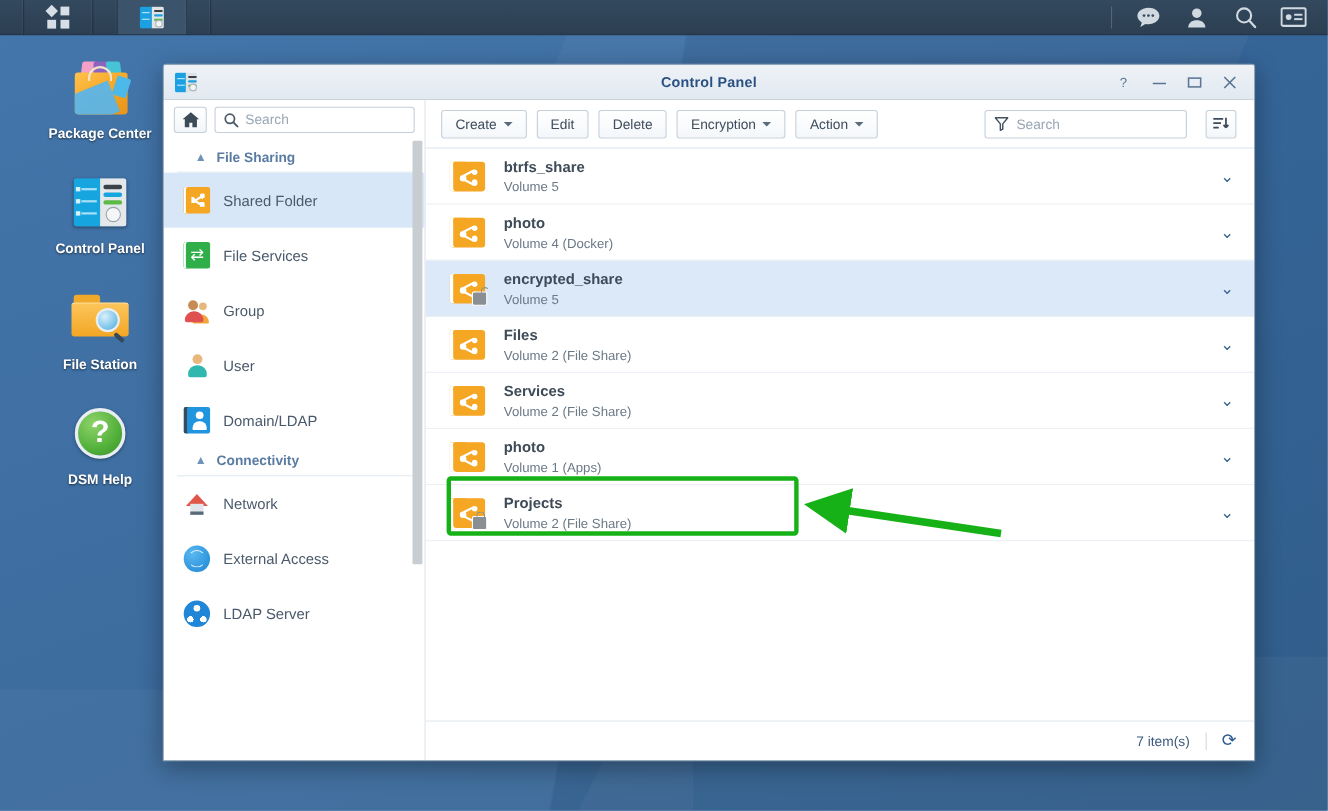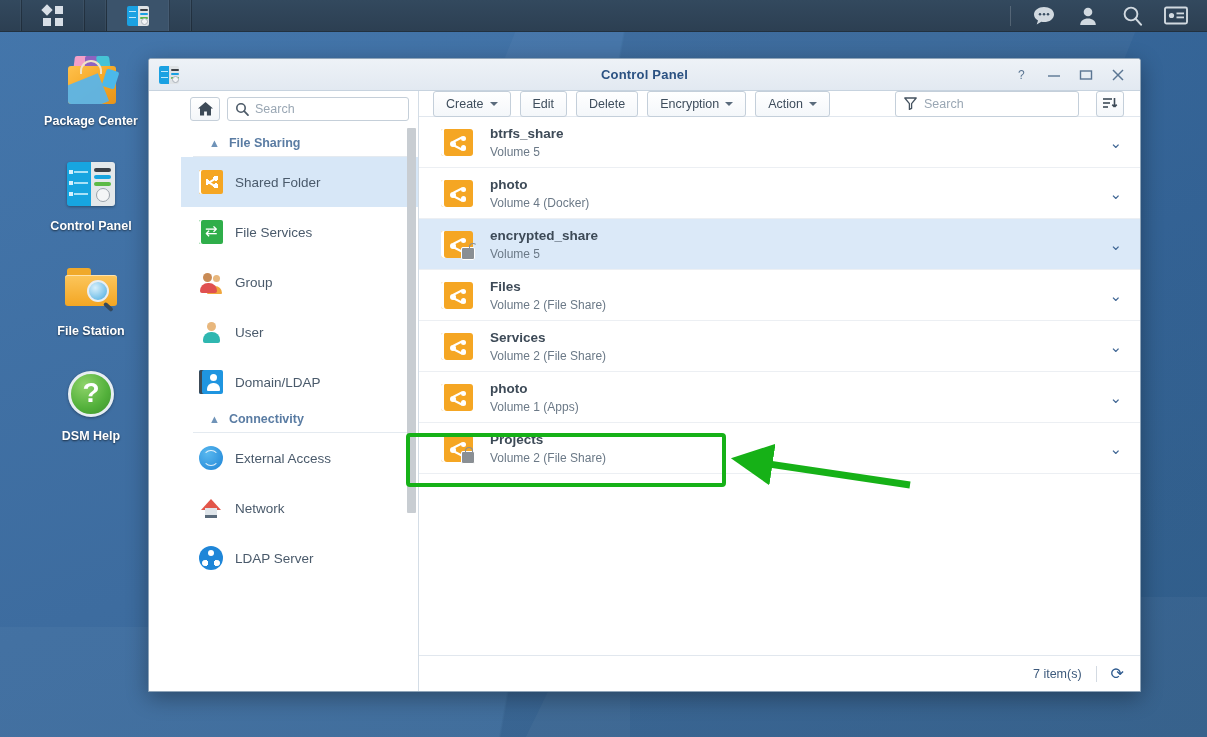--- a/index.html
+++ b/index.html
@@ -175,21 +175,21 @@
   #win-icon { margin-left: 10px; width: 20px; height: 18px; }
   #win-title {
     position: absolute; left: 0; right: 0; text-align: center;
     font-size: 13px; font-weight: bold; color: #2a5182; letter-spacing: .2px;
   }
   #win-controls { margin-left: auto; display: flex; align-items: center; gap: 16px; padding-right: 14px; z-index: 2; }
   .win-ctl { width: 16px; height: 16px; display: flex; align-items: center; justify-content: center;
              color: #5b7693; font-size: 14px; cursor: pointer; }
   .win-ctl svg { display: block; }
 
-  #win-body { flex: 1; display: flex; min-height: 0; margin-left: 32px; }
+  #win-body { flex: 1; display: flex; min-height: 0; }
 
   
   #sidebar {
     width: 238px; flex: none; background: #fff;
     border-right: 1px solid #d4dde6;
     display: flex; flex-direction: column; min-height: 0;
   }
   #sidebar-top {
     height: 32px; flex: none; display: flex; align-items: center; gap: 7px;
     padding: 0 9px; margin-top: 2px;
@@ -252,21 +252,21 @@
   .ic-dhcp { border-radius: 50%; background: #1f86d8; }
   .ic-dhcp::before { content: ''; position: absolute; left: 9px; top: 4px; width: 6px; height: 6px; border-radius: 50%; background: #fff; }
   .ic-dhcp::after { content: ''; position: absolute; left: 3px; top: 14px; width: 18px; height: 6px; border-radius: 3px;
       background: radial-gradient(circle 3px at 3px 3px, #fff 99%, transparent 100%), radial-gradient(circle 3px at 15px 3px, #fff 99%, transparent 100%); }
   .ic-security { width: 20px; height: 23px; background: #f5a623; border-radius: 3px 3px 10px 10px/3px 3px 14px 14px; margin-left: 2px; }
   .ic-security::after { content: ''; position: absolute; left: 8px; top: 5px; width: 2.5px; height: 10px; background: #fff; box-shadow: -4px 3px 0 0 #fff; }
 
   
   #content { flex: 1; display: flex; flex-direction: column; min-width: 0; background: #fff; }
   #toolbar {
-    height: 26px; flex: none; display: flex; align-items: center; padding: 0 16px 0 14px;
+    height: 44px; flex: none; display: flex; align-items: center; padding: 0 16px 0 14px;
     border-bottom: 1px solid #e1e7ee; gap: 9px;
   }
   .tb-button {
     height: 26px; padding: 0 12px; border: 1px solid #c4cfda; border-radius: 3px;
     background: linear-gradient(180deg,#ffffff,#f4f7fa);
     font-size: 12.5px; color: #3e4d5c; display: flex; align-items: center; gap: 6px; cursor: pointer;
   }
   .tb-button .caret { border-left: 4px solid transparent; border-right: 4px solid transparent; border-top: 4.5px solid #5a6b7c; }
   #toolbar-spacer { flex: 1; }
   #filter-search {
@@ -548,26 +548,26 @@
           <span class="ic ic-domain"></span>
           <span>Domain/LDAP</span>
         </div>
 
         <div class="sb-section">
           <span class="chev">▲</span>
           <span>Connectivity</span>
         </div>
 
         <div class="sb-item">
+          <span class="ic ic-network"></span>
+          <span>Network</span>
+        </div>
+        <div class="sb-item">
           <span class="ic ic-external"></span>
           <span>External Access</span>
-        </div>
-        <div class="sb-item">
-          <span class="ic ic-network"></span>
-          <span>Network</span>
         </div>
         <div class="sb-item">
           <span class="ic ic-dhcp"></span>
           <span>LDAP Server</span>
         </div>
 
         <div id="sb-scrollbar"></div>
       </div>
     </div>
 

